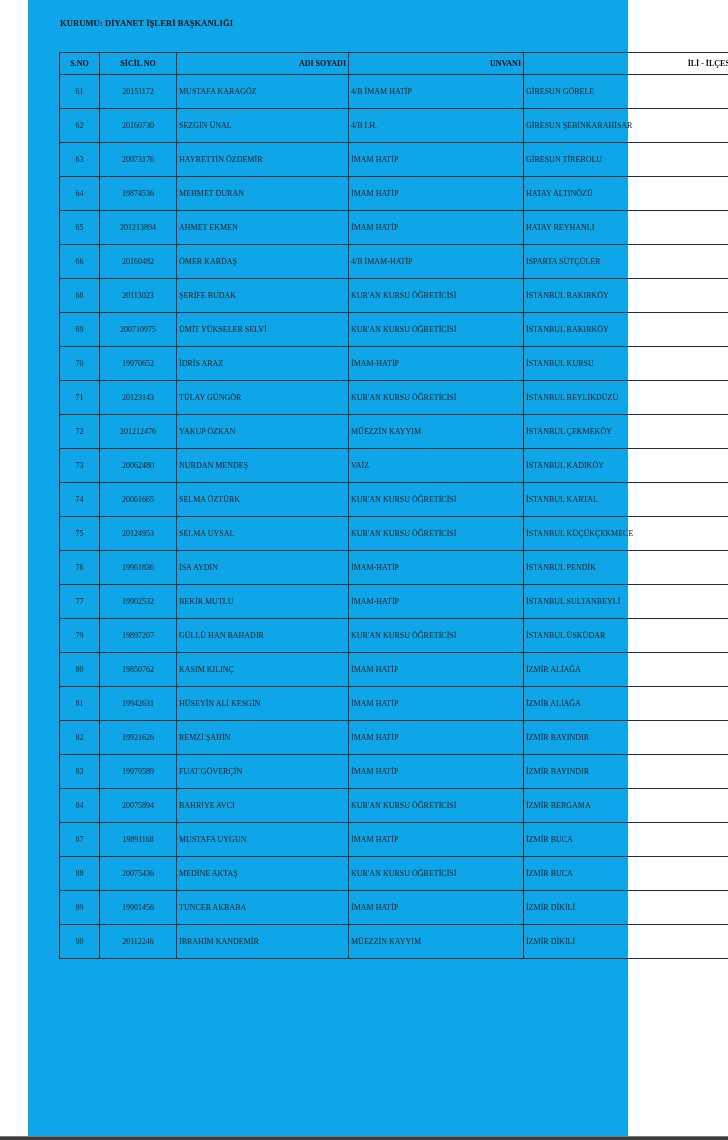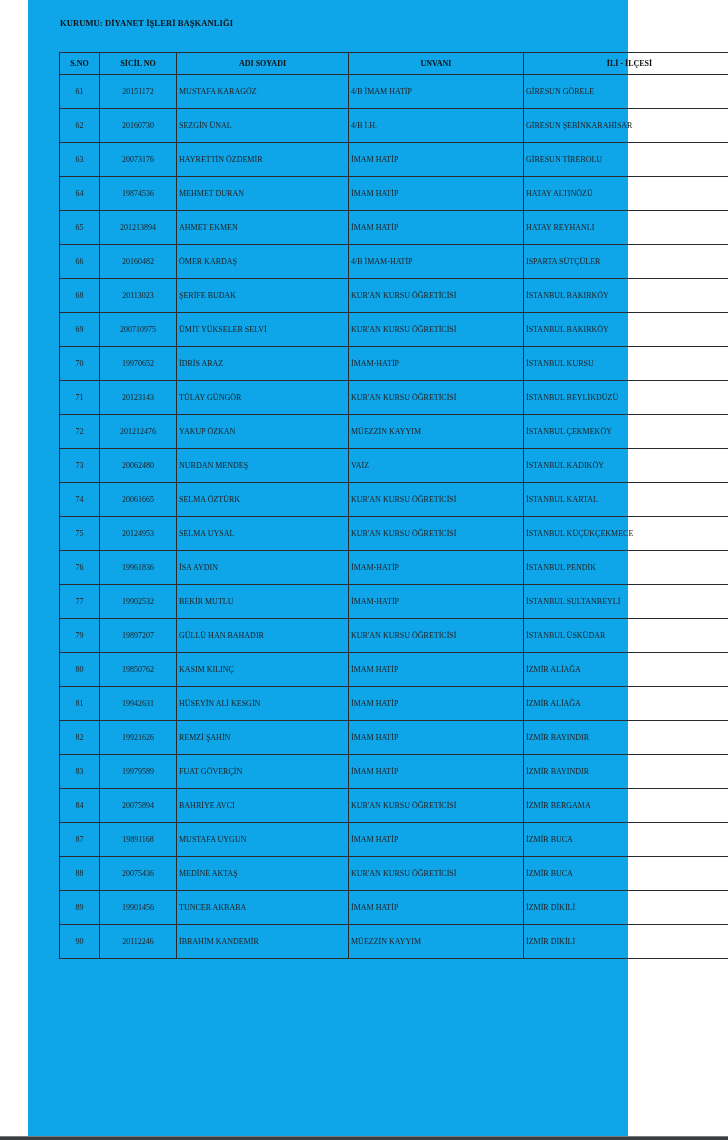--- a/index.html
+++ b/index.html
@@ -44,21 +44,21 @@
       border: 1px solid #2b2b2b;
       font-size: 8px;
       padding: 0 2px;
       white-space: nowrap;
       overflow: hidden;
       color: #222;
     }
     table.list th {
       height: 21px;
       font-weight: bold;
-      text-align: center;
+      text-align: right;
       color: #111;
     }
     table.list td {
       height: 33px;
     }
     .c-sno { width: 35px; text-align: center !important; }
     .c-sicil { width: 72px; text-align: center !important; }
     .c-name { width: 167px; }
     .c-title { width: 170px; }
     .c-loc { width: auto; }

